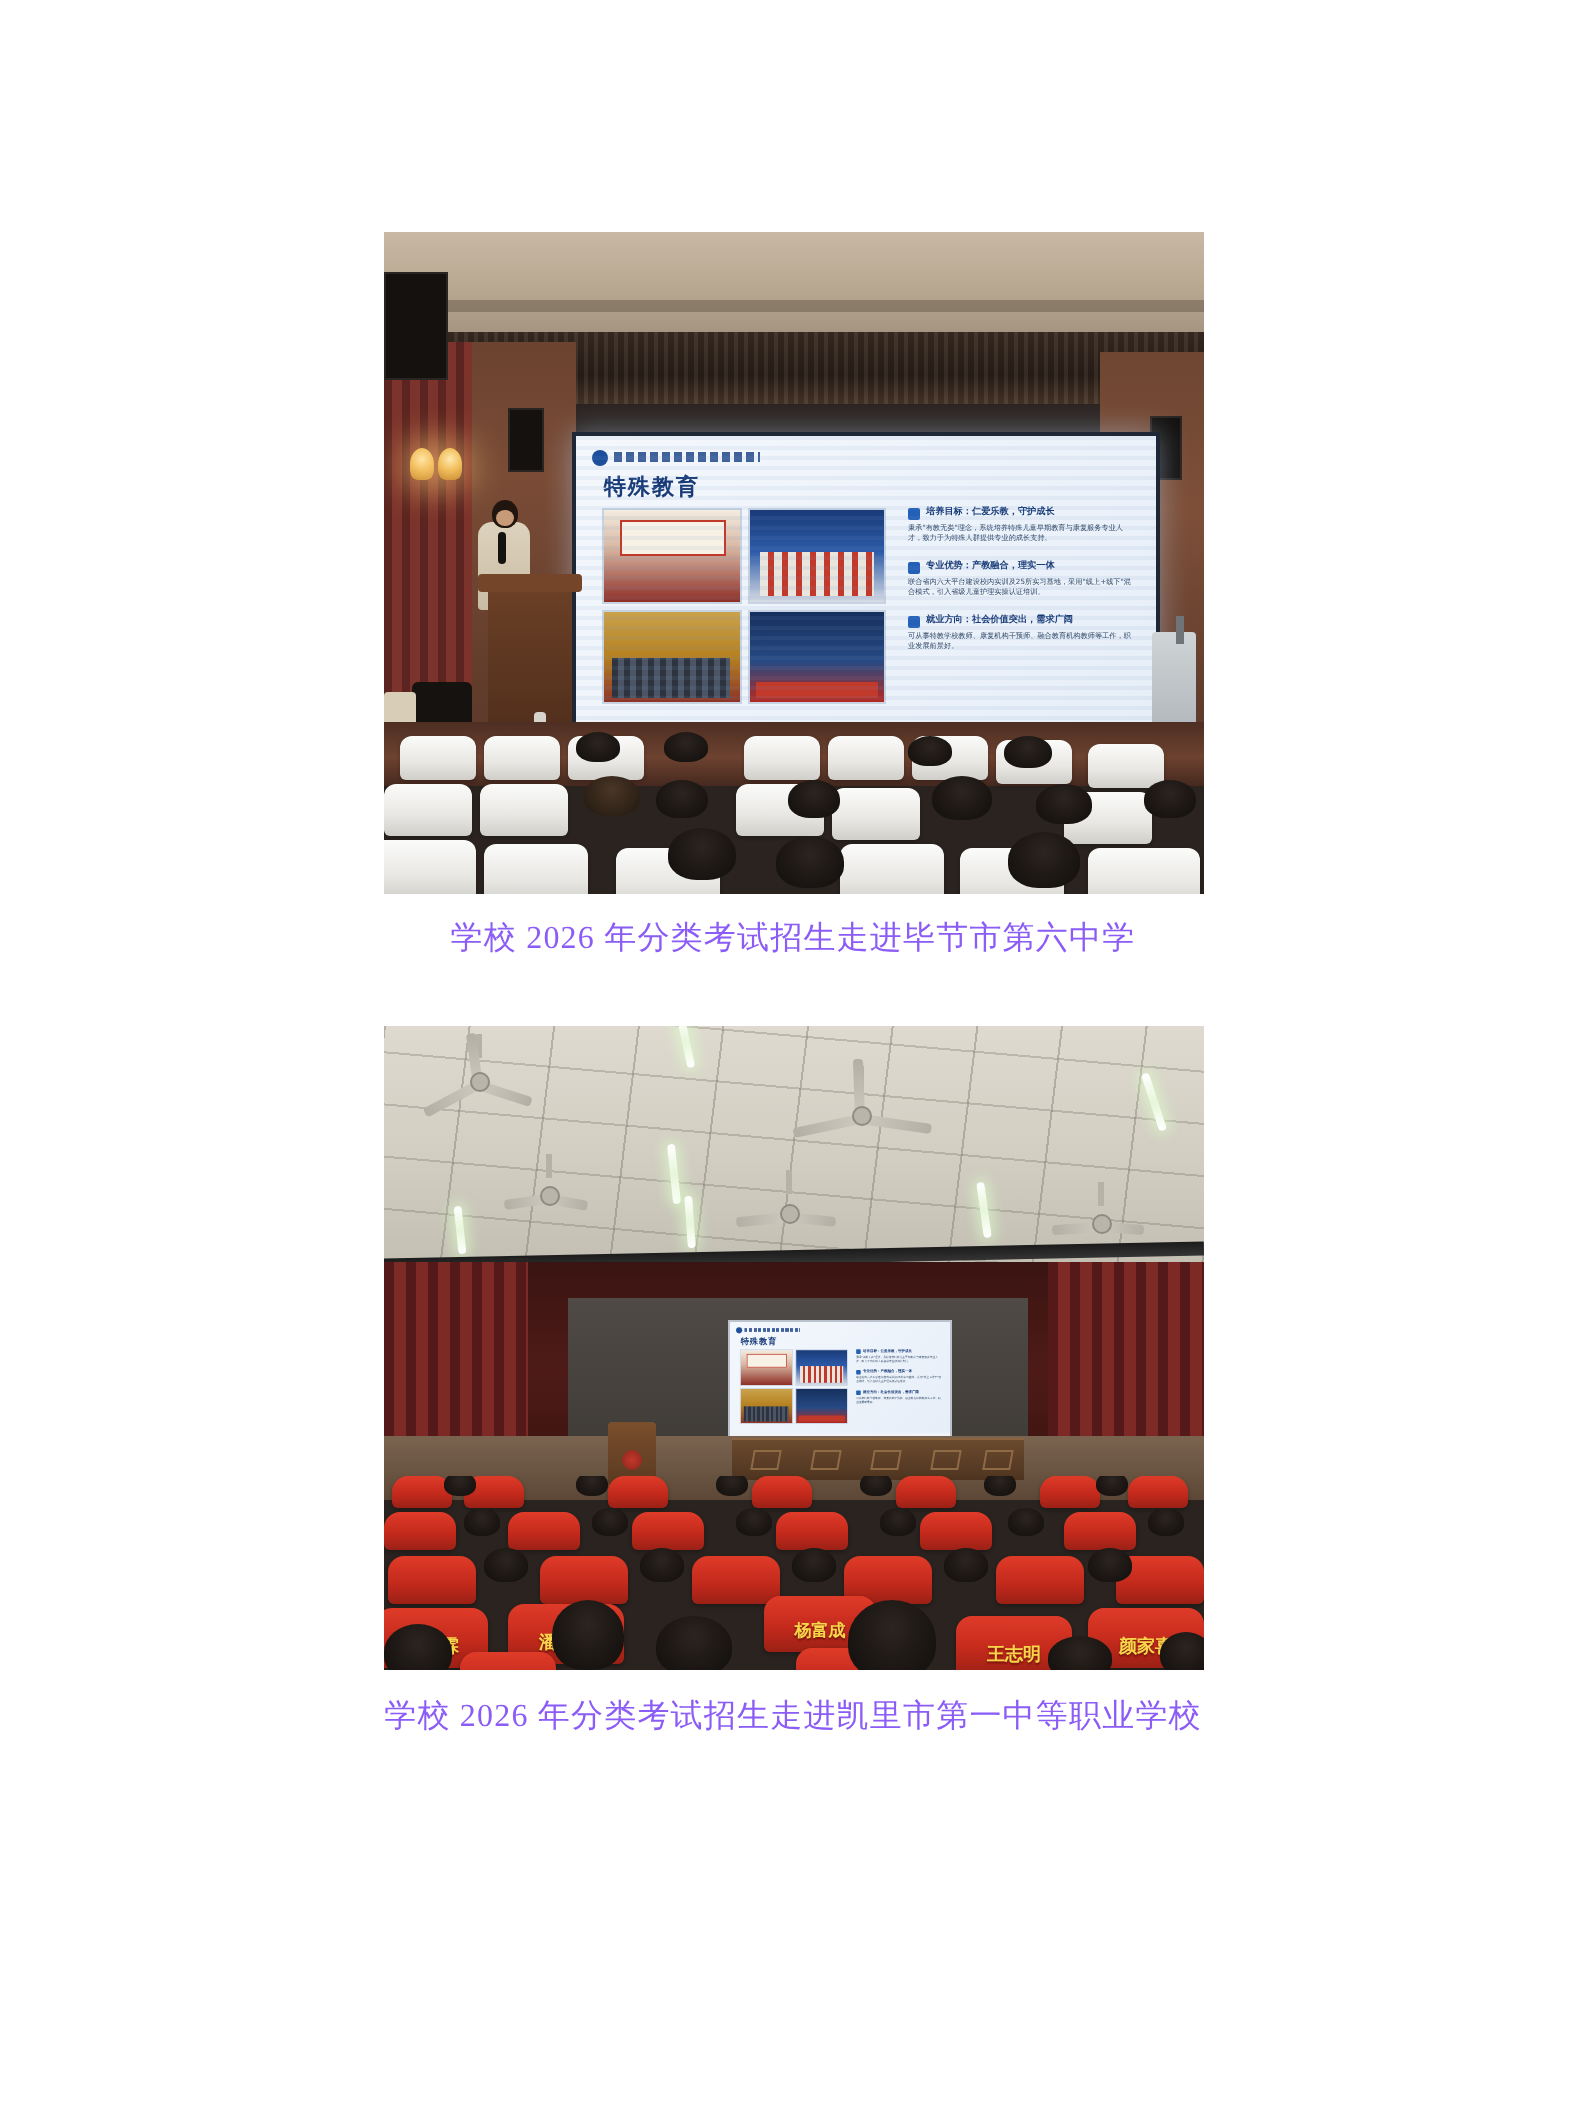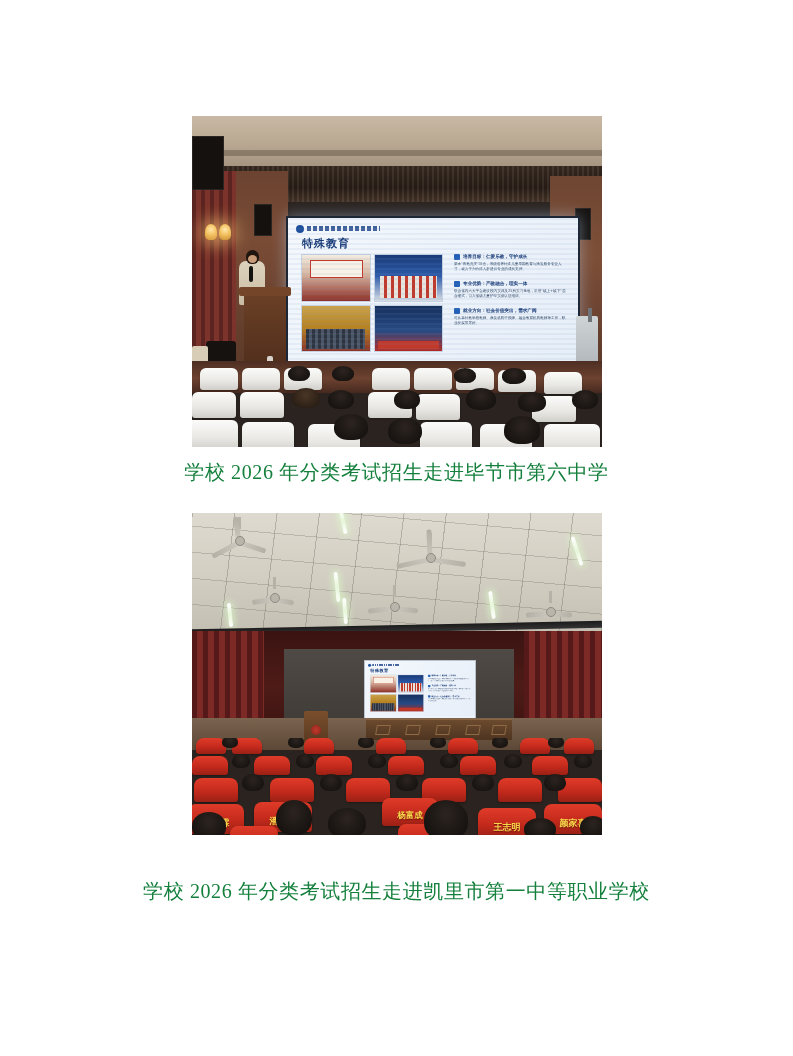--- a/index.html
+++ b/index.html
@@ -28,22 +28,22 @@
     position: absolute;
     overflow: hidden;
     background: #2a2320;
   }
 
   .caption {
     position: absolute;
     width: 100%;
     text-align: center;
     font-family: "Liberation Serif", "DejaVu Serif", serif;
-    font-size: 20px;
-    color: #15803d;
+    font-size: 16px;
+    color: #8b5cf6;
     letter-spacing: 0.6px;
     white-space: nowrap;
   }
 
   
   #photo1 { left: 192px; top: 116px; width: 410px; height: 331px; }
 
   .p1-ceiling {
     position: absolute; left: 0; top: 0; width: 100%; height: 62px;
     background: linear-gradient(180deg, #c9b9a4 0%, #b8a892 45%, #9c8b77 100%);
@@ -635,16 +635,16 @@
 
         <div class="head-dark" style="left:84px; top:62px; width:36px; height:35px;"></div>
         <div class="head-dark" style="left:136px;top:70px; width:38px; height:30px;"></div>
         <div class="head-dark" style="left:232px;top:62px; width:44px; height:40px;"></div>
         <div class="head-dark" style="left:0px;  top:74px; width:34px; height:28px;"></div>
         <div class="head-dark" style="left:332px;top:80px; width:32px; height:22px;"></div>
         <div class="head-dark" style="left:388px;top:78px; width:26px; height:22px;"></div>
       </div>
     </div>
 
-    <div class="caption" style="top:848px;margin-top:30px;">学校 2026 年分类考试招生走进凯里市第一中等职业学校</div>
+    <div class="caption" style="top:848px;">学校 2026 年分类考试招生走进凯里市第一中等职业学校</div>
   </div>
 
 </div>
 
 </body></html>

